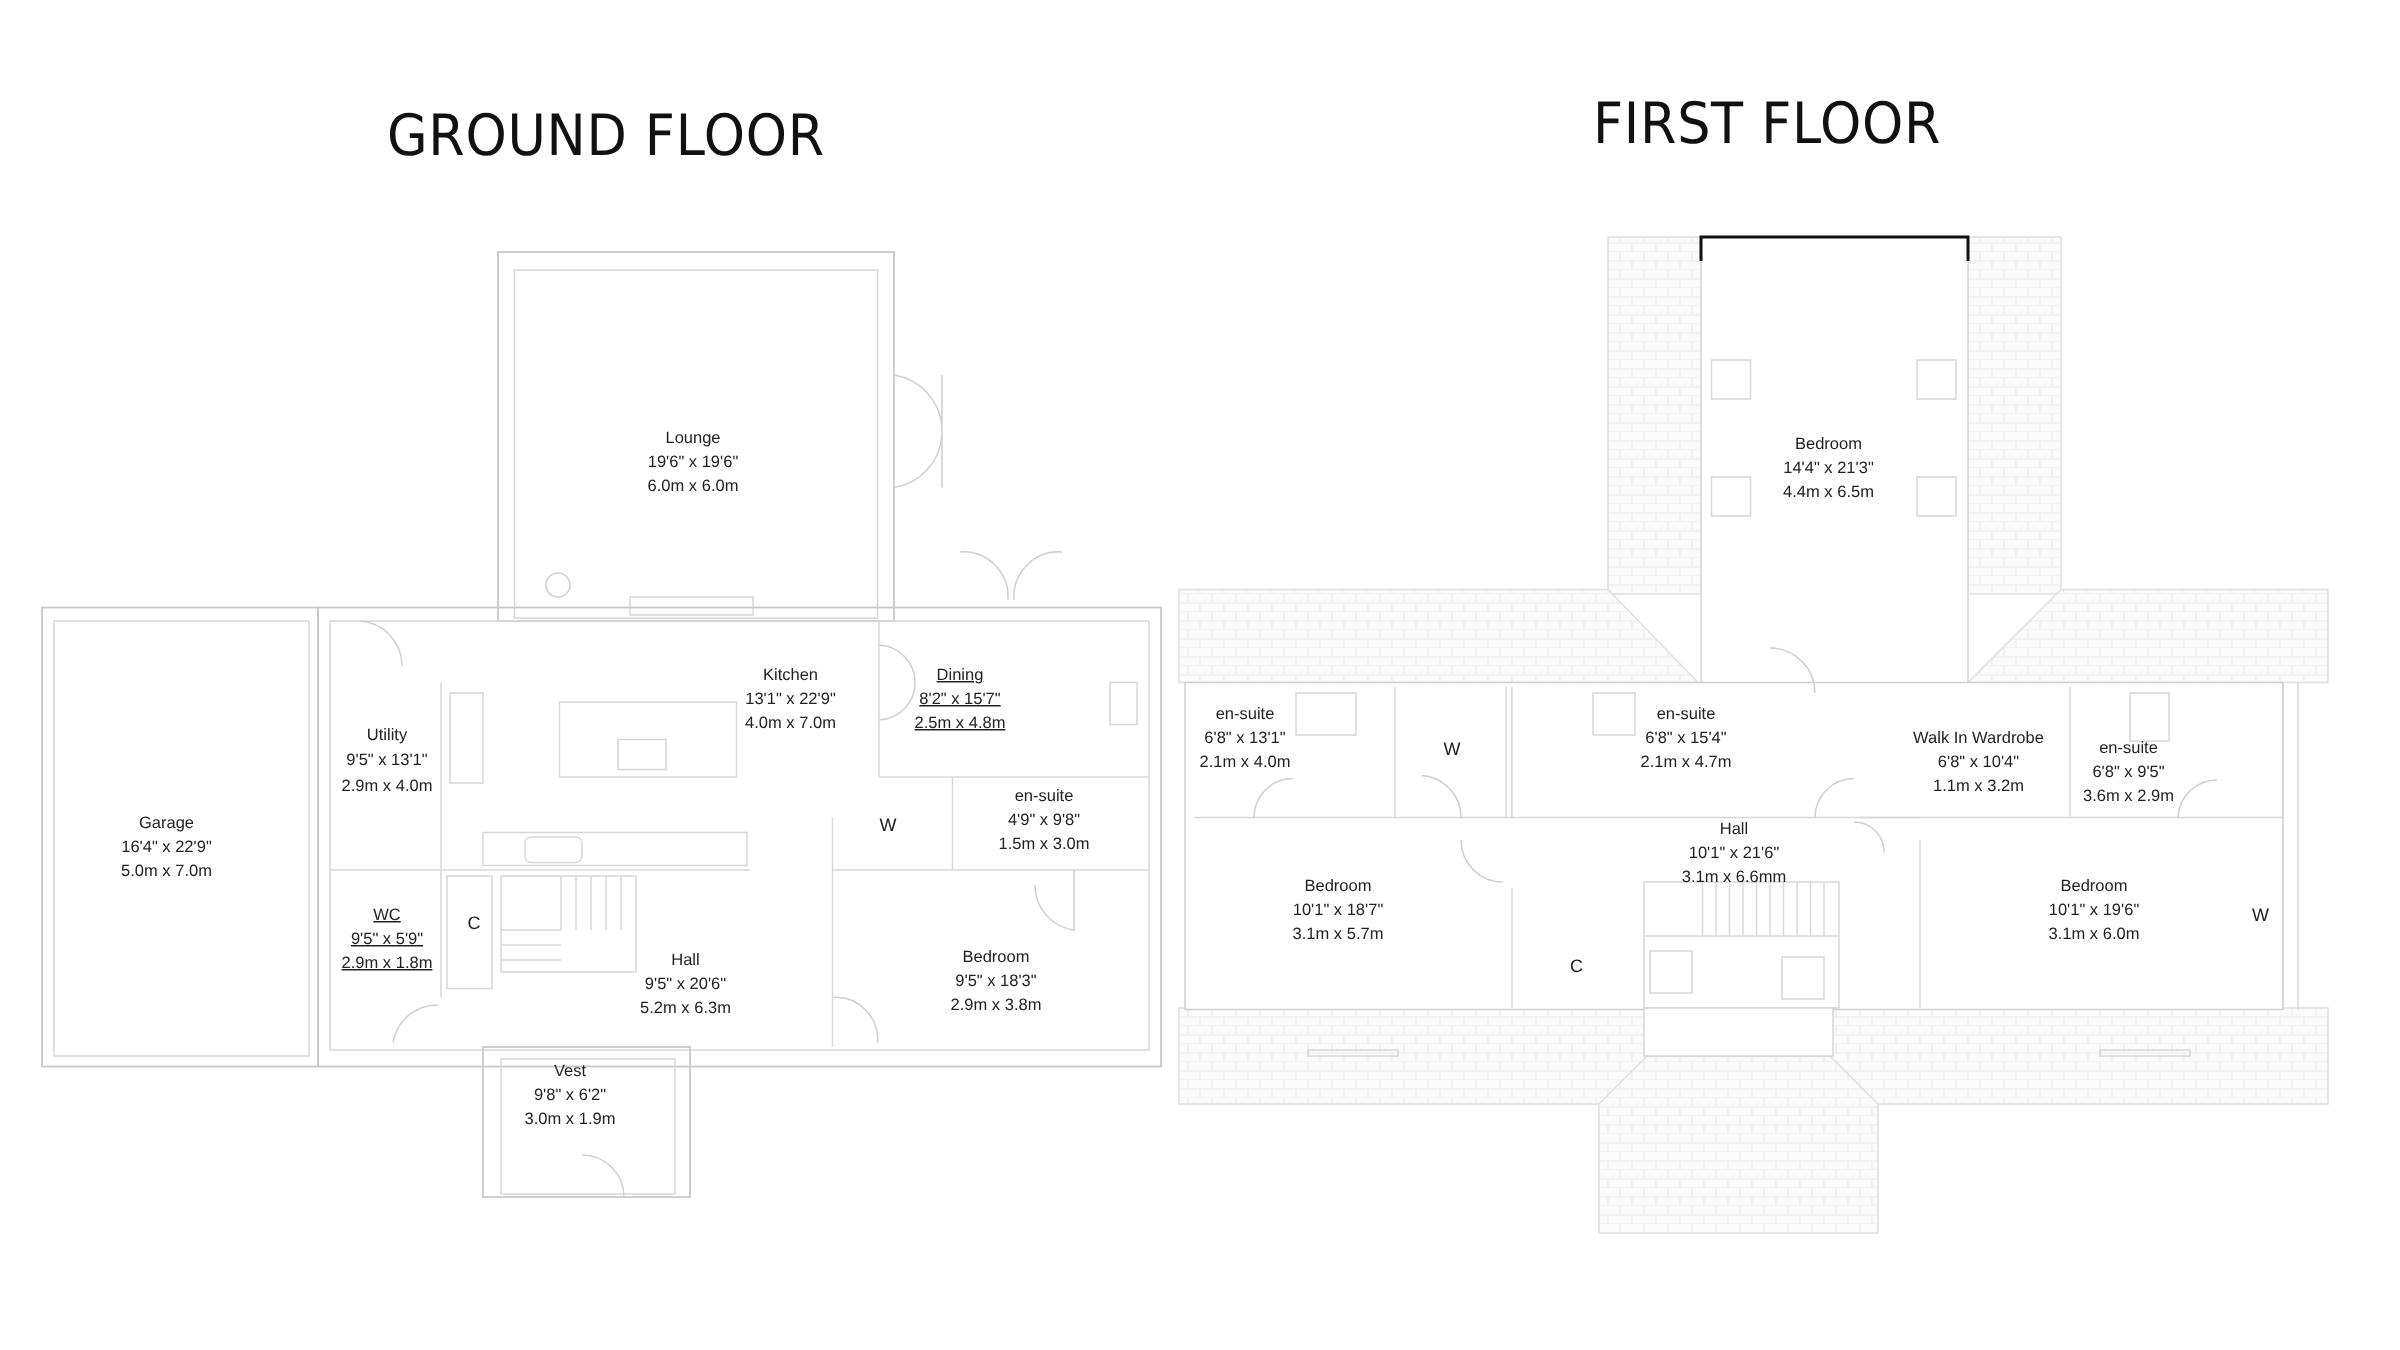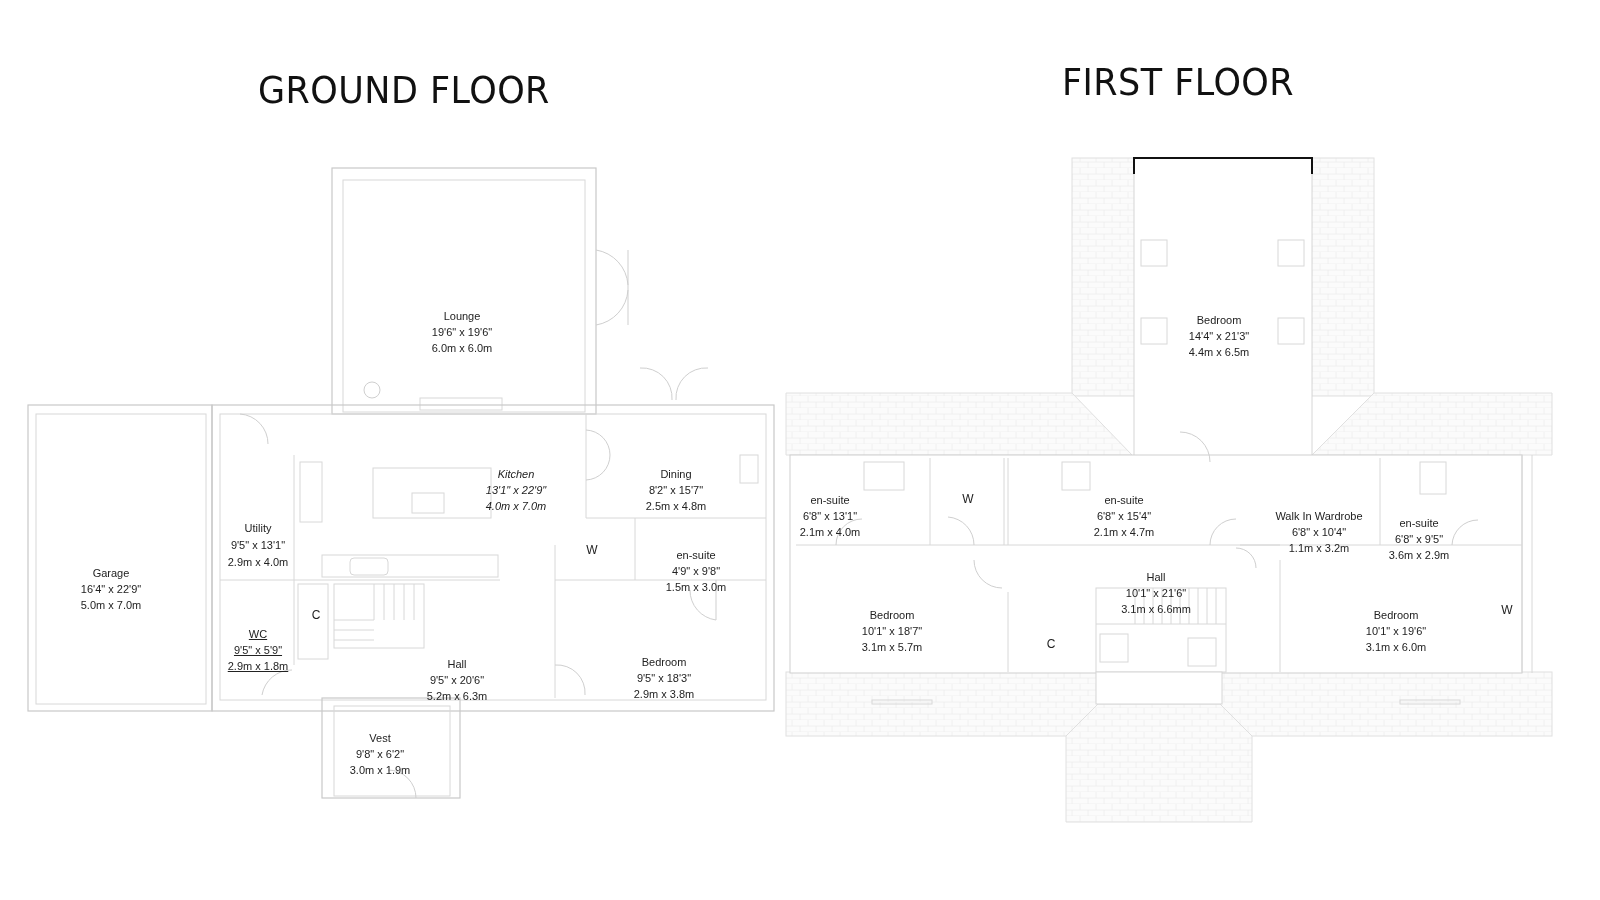--- a/index.html
+++ b/index.html
@@ -3,21 +3,21 @@
 <meta charset="utf-8">
 <style>
   html, body { margin:0; padding:0; background:#ffffff; }
   body { width:1600px; height:900px; position:relative; overflow:hidden; font-family:"Liberation Sans", sans-serif; }
   .floor-title { position:absolute; font-family:"DejaVu Sans", sans-serif; font-size:38px; color:#111; letter-spacing:0.5px; transform:scaleX(0.92); transform-origin:left top; }
   svg.plan { position:absolute; left:0; top:0; }
   .wall { fill:none; stroke:#c9c9c9; stroke-width:1.2; }
   .wall2 { fill:none; stroke:#d8d8d8; stroke-width:1; }
   .door { fill:none; stroke:#cfcfcf; stroke-width:1; }
   .roof { fill:url(#tiles); stroke:#e0e0e0; stroke-width:1; }
-  .label { position:absolute; text-align:center; font-size:11px; color:#222; line-height:16px; white-space:nowrap; transform:translateX(-50%);margin-top:24px; }
+  .label { position:absolute; text-align:center; font-size:11px; color:#222; line-height:16px; white-space:nowrap; transform:translateX(-50%); }
   .label span { display:block; }
   .letter { position:absolute; font-size:12px; color:#222; transform:translateX(-50%); }
 </style>
 </head>
 <body>
 
 <div class="floor-title" style="left:258px; top:68px;">GROUND FLOOR</div>
 <div class="floor-title" style="left:1062px; top:60px;">FIRST FLOOR</div>
 
 <svg class="plan" width="1600" height="900">
@@ -134,31 +134,31 @@
 <div class="label" style="left:462px; top:284px;">
   <span>Lounge</span>
   <span>19'6" x 19'6"</span>
   <span>6.0m x 6.0m</span>
 </div>
 <div class="label" style="left:111px; top:541px;">
   <span>Garage</span>
   <span>16'4" x 22'9"</span>
   <span>5.0m x 7.0m</span>
 </div>
-<div class="label" style="left:258px; top:496px; line-height:17px;">
+<div class="label" style="left:258px; top:482px; line-height:17px;">
   <span>Utility</span>
   <span>9'5" x 13'1"</span>
   <span>2.9m x 4.0m</span>
 </div>
-<div class="label" style="left:516px; top:442px;font-style:italic;">
+<div class="label" style="left:527px; top:442px;">
   <span>Kitchen</span>
   <span>13'1" x 22'9"</span>
   <span>4.0m x 7.0m</span>
 </div>
-<div class="label" style="left:676px; top:442px;">
+<div class="label" style="left:640px; top:442px;text-decoration:underline;">
   <span>Dining</span>
   <span>8'2" x 15'7"</span>
   <span>2.5m x 4.8m</span>
 </div>
 <div class="label" style="left:696px; top:523px;">
   <span>en-suite</span>
   <span>4'9" x 9'8"</span>
   <span>1.5m x 3.0m</span>
 </div>
 <div class="label" style="left:258px; top:602px;text-decoration:underline;">

